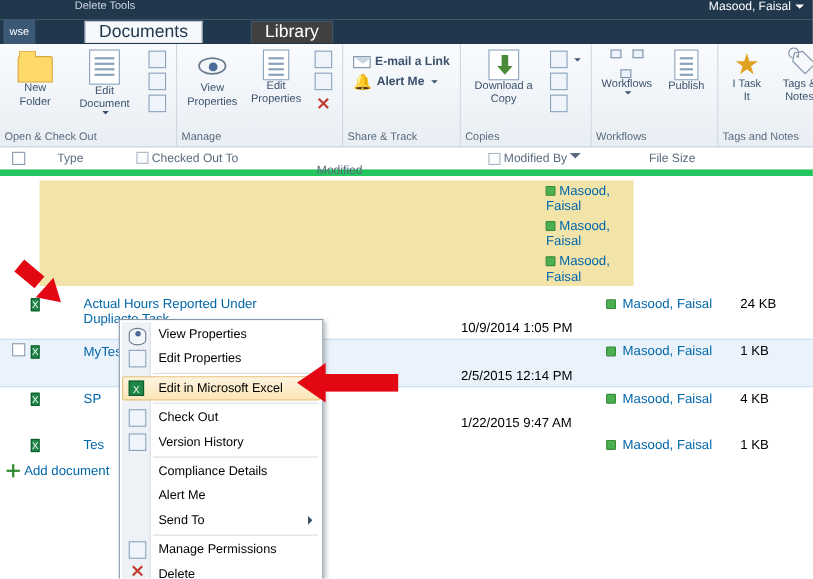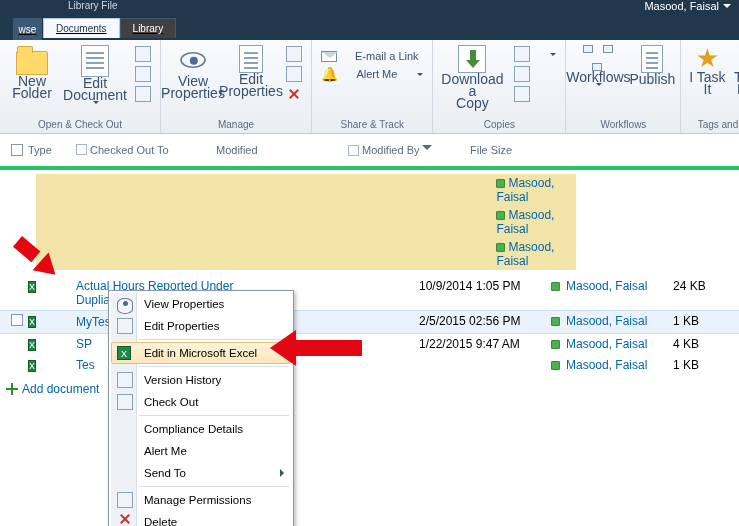--- a/index.html
+++ b/index.html
@@ -3,44 +3,44 @@
   <meta charset="utf-8">
   <style>
     * { margin:0; padding:0; box-sizing:border-box; font-family:"Segoe UI",Tahoma,sans-serif; }
     body { background:#fff; width:739px; height:526px; overflow:hidden; position:relative; }
 
     .topbar { background:#21374c; height:18px; display:flex; justify-content:space-between; align-items:flex-start; font-size:11px; color:#fff; padding:0 8px; }
     .topbar .tools { font-size:10px; color:#cfd8e2; padding-left:60px; }
     .topbar .user { display:flex; align-items:center; gap:4px; }
     .triangle-down { width:0; height:0; border-left:4px solid transparent; border-right:4px solid transparent; border-top:4px solid #fff; }
 
-    .tabs { background:#21374c; height:22px; display:flex; align-items:flex-start; padding-left:13px;text-decoration:underline; }
+    .tabs { background:#21374c; height:22px; display:flex; align-items:center; padding-left:3px; }
     .tab-back { width:30px; height:22px; background:#3b5875; color:#fff; font-size:10px; display:flex; align-items:center; justify-content:center; border-right:1px solid #21374c; }
-    .tab { height:20px; padding:0 12px; font-size:10px; display:flex; align-items:center; cursor:pointer; }
+    .tab { height:20px; padding:0 12px; font-size:16px; display:flex; align-items:center; cursor:pointer;margin-left:44px; }
     .tab.active { background:#f6f9fc; color:#21374c; border:1px solid #b8c5d3; border-bottom:none; }
     .tab.inactive { background:#404040; color:#fff; border:1px solid #3b5875; border-bottom:none; }
 
     .ribbon { background:linear-gradient(#f9fbfd,#e9eef4); border-bottom:1px solid #c2ccd8; height:94px; display:flex; }
     .rgroup { border-right:1px solid #cfd8e2; padding:2px 4px 0 4px; display:flex; flex-direction:column; justify-content:space-between; }
-    .rgroup-label { text-align:center; font-size:10px; color:#5a6b7d; padding:2px 0 3px 0; }
+    .rgroup-label { text-align:left; font-size:10px; color:#5a6b7d; padding:2px 0 3px 0; }
     .rgroup-body { flex:1; display:flex; align-items:flex-start; gap:2px; }
 
     .big-btn { width:56px; display:flex; flex-direction:column; align-items:center; padding-top:2px; cursor:pointer; border:1px solid transparent; border-radius:3px; }
-    .big-btn .lbl { font-size:14px; color:#3a506b; text-align:center; line-height:12px; white-space:pre-line; }
+    .big-btn .lbl { font-size:10px; color:#3a506b; text-align:center; line-height:12px; white-space:pre-line; }
 
     .small-col { display:flex; flex-direction:column; gap:0; padding-top:2px; }
-    .small-btn { display:flex; align-items:center; gap:18px; font-size:11px; color:#3a506b; padding:1px 4px; cursor:pointer; border:1px solid transparent; border-radius:2px; white-space:nowrap; }
+    .small-btn { display:flex; align-items:center; gap:4px; font-size:11px; color:#3a506b; padding:1px 4px; cursor:pointer; border:1px solid transparent; border-radius:2px; white-space:nowrap;font-weight:bold; }
     .tiny-tri { width:0; height:0; border-left:3px solid transparent; border-right:3px solid transparent; border-top:3px solid #3a506b; margin-left:2px; }
 
-    .grid-header { height:26px; border-bottom:4px solid #22c55e; display:flex; align-items:center; font-size:11px; color:#5a6b7d; padding:16px 6px; }
+    .grid-header { height:26px; border-bottom:6px solid #22c55e; display:flex; align-items:center; font-size:11px; color:#5a6b7d; padding:4px 6px;gap:24px; }
     .col-check  { width:22px; display:flex; justify-content:center; }
     .col-type   { width:48px; }
     .col-name   { flex:1; min-width:200px; }
     .col-cout   { width:140px; display:flex; align-items:flex-start; gap:3px; }
-    .col-mod    { width:132px; }
+    .col-mod    { width:132px;margin-top:22px; }
     .col-mby    { width:122px; display:flex; align-items:center; gap:3px; }
     .col-size   { width:60px; }
 
     .grid-body { font-size:12px; }
     .row { display:flex; align-items:flex-start; padding:3px 6px; }
     .row.sel { background:#eaf3fb; border-top:1px solid #c8dff2; border-bottom:1px solid #c8dff2; }
     .highlight-block { background:#f2e4a9; margin:4px 6px 6px 36px; width:540px; }
     .highlight-block .hrow { display:flex; padding:2px 0; }
     .link { color:#0066aa; cursor:pointer; }
     .presence { display:inline-block; width:9px; height:9px; background:#4bb04f; border:1px solid #3a8a3d; border-radius:1px; margin-right:3px; vertical-align:middle; }
@@ -87,21 +87,21 @@
     .ico-bell{color:#e0a020;font-size:14px;}
     .ico-x{width:10px;height:10px;position:relative;}
     .ico-x::before,.ico-x::after{content:"";position:absolute;left:4px;top:-1px;width:2px;height:12px;background:#c0392b;}
     .ico-x::before{transform:rotate(45deg);} .ico-x::after{transform:rotate(-45deg);}
     .ico-mini{width:16px;height:16px;border:1px solid #8aa2bc;background:#eef4fa;}
   </style>
 </head>
 <body>
 
 <div class="topbar">
-  <span class="tools">Library File</span>
+  <span class="tools">Delete Tools</span>
   <span class="user">
     <span>Masood, Faisal</span>
     <span class="triangle-down"></span>
   </span>
 </div>
 
 <div class="tabs">
   <div class="tab-back">wse</div>
   <div class="tab active">Documents</div>
   <div class="tab inactive">Library</div>
@@ -294,21 +294,21 @@
         <span class="chkbox"></span>
       </div>
     <div class="col-type"><span class="ico-excel">X</span></div>
     <div class="col-name" style="display:flex;align-items:center;justify-content:space-between;padding-right:8px">
       <span class="link">MyTestCSVFile</span>
       <span class="dd-trigger">
           <span class="tiny-tri"></span>
         </span>
     </div>
     <div class="col-cout"></div>
-    <div class="col-mod">2/5/2015 02:56 PM</div>
+    <div class="col-mod">2/5/2015 12:14 PM</div>
     <div class="col-mby">
         <span class="presence"></span>
         <span class="link">Masood, Faisal</span>
       </div>
     <div class="col-size">1 KB</div>
   </div>
 
   <div class="row">
     <div class="col-check"></div>
     <div class="col-type"><span class="ico-excel">X</span></div>
@@ -352,25 +352,25 @@
       <span>Edit Properties</span>
     </div>
   <div class="ctx-sep"></div>
   <div class="ctx-item hover">
       <span class="ci-icon ico-excel" style="width:14px;height:14px">X</span>
       <span>Edit in Microsoft Excel</span>
     </div>
   <div class="ctx-sep"></div>
   <div class="ctx-item">
       <span class="ci-icon ico-mini"></span>
+      <span>Check Out</span>
+    </div>
+  <div class="ctx-item">
+      <span class="ci-icon ico-mini"></span>
       <span>Version History</span>
-    </div>
-  <div class="ctx-item">
-      <span class="ci-icon ico-mini"></span>
-      <span>Check Out</span>
     </div>
   <div class="ctx-sep"></div>
   <div class="ctx-item">
       <span>Compliance Details</span>
     </div>
   <div class="ctx-item">
       <span>Alert Me</span>
     </div>
   <div class="ctx-item">
       <span>Send To</span>

